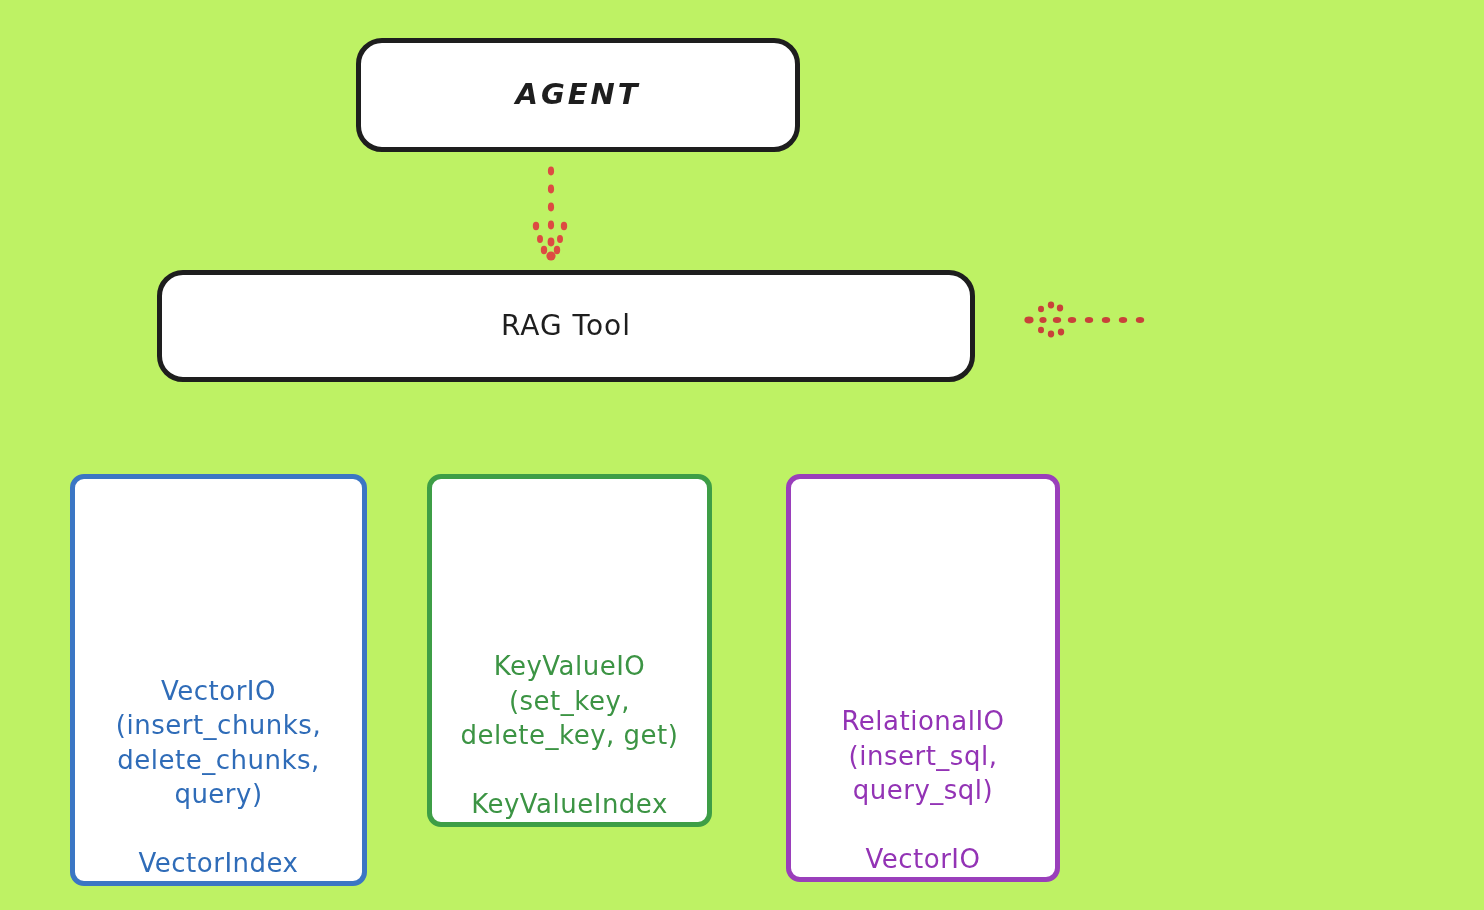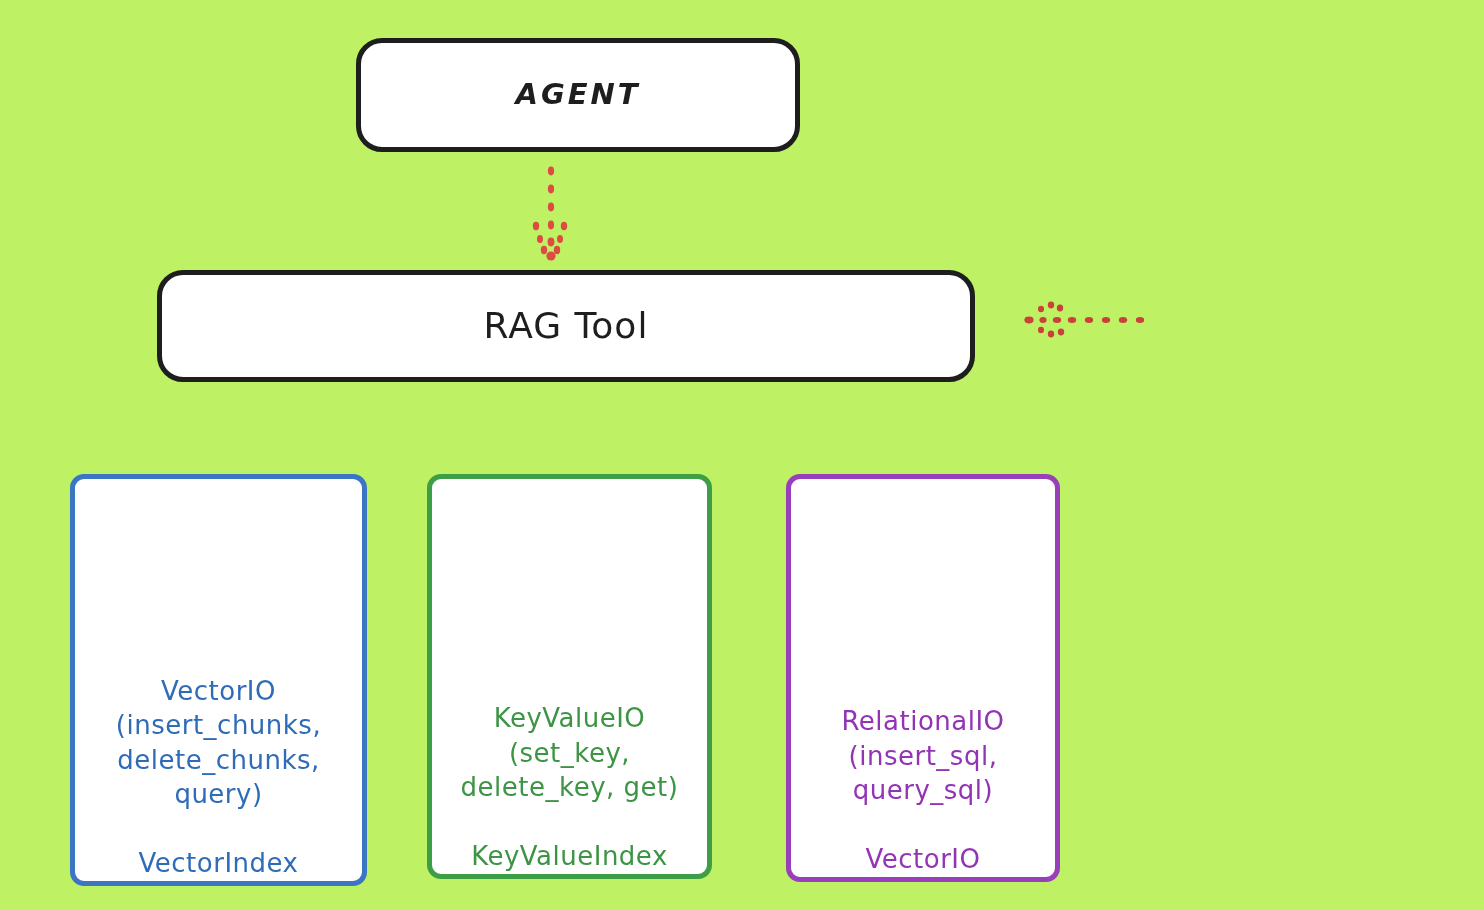--- a/index.html
+++ b/index.html
@@ -55,21 +55,21 @@
   #ragtool-node {
     left: 157px;
     top: 270px;
     width: 818px;
     height: 112px;
     border: 5px solid #1e1e1e;
     border-radius: 26px;
   }
   #ragtool-node .node-label {
     color: #1e1e1e;
-    font-size: 36px;
+    font-size: 28px;
     font-weight: 500;
     letter-spacing: 1px;
   }
 
   
   .provider {
     align-items: flex-end;
     padding-top: 86px;
     border-width: 5px;
     border-style: solid;
@@ -88,21 +88,21 @@
     width: 297px;
     height: 412px;
     border-color: #3b76c4;
   }
   #vectorio-node .node-label { color: #2f6cb8; }
 
   #keyvalueio-node {
     left: 427px;
     top: 450px;
     width: 285px;
-    height: 405px;
+    height: 353px;
     border-color: #3e9e46;
     padding-top: 74px;
   }
   #keyvalueio-node .node-label { color: #3c9444; }
 
   #relationalio-node {
     left: 786px;
     top: 450px;
     width: 274px;
     height: 408px;

